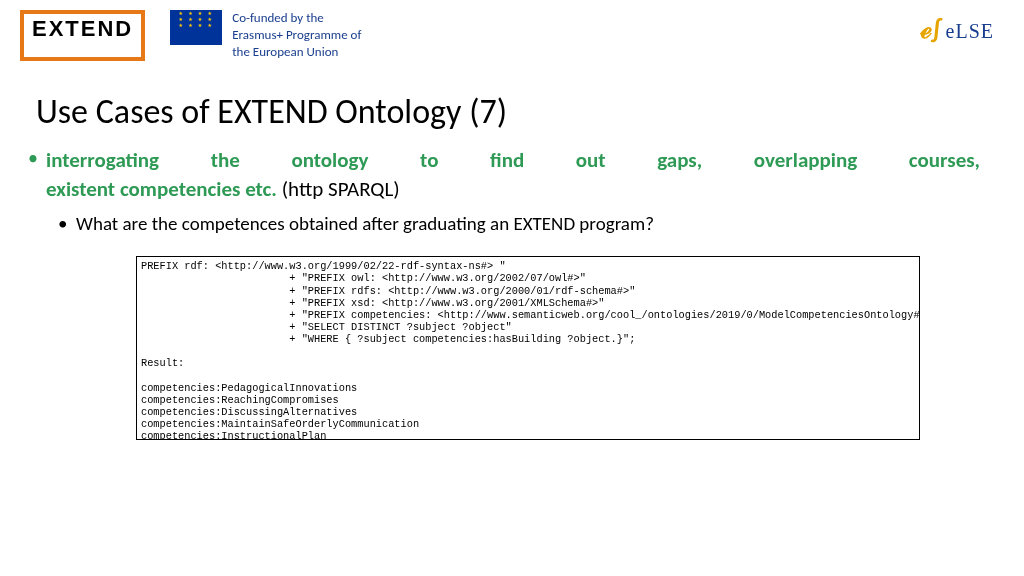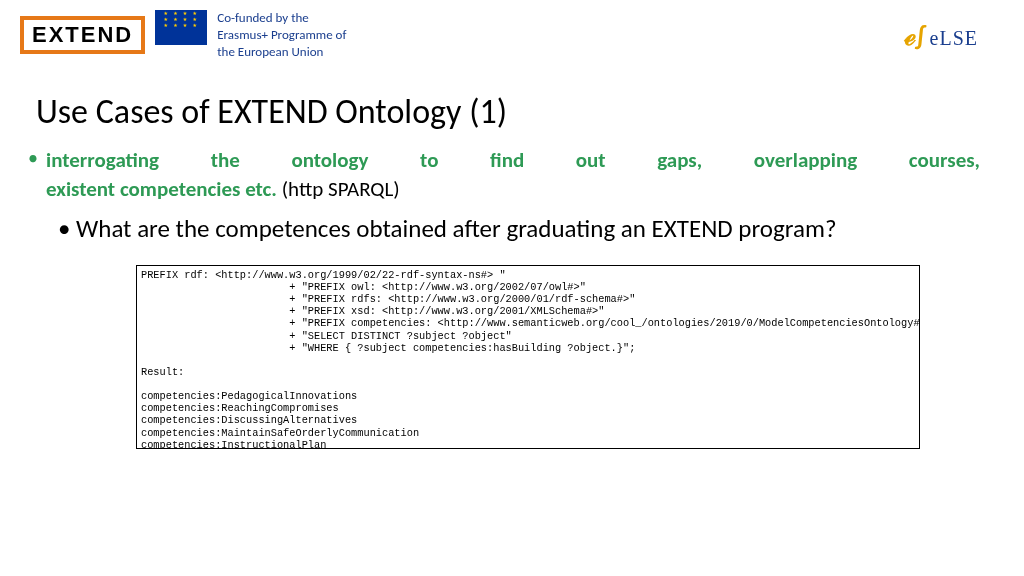--- a/index.html
+++ b/index.html
@@ -5,23 +5,22 @@
   * { margin:0; padding:0; box-sizing:border-box; }
   body {
     width:1024px; height:576px;
     background:#fff;
     font-family:"Segoe UI", Calibri, Arial, sans-serif;
     position:relative;
     overflow:hidden;
   }
   .header {
     display:flex;
-    align-items:center;
-    padding:10px 36px 4px 20px;
-    gap:10px;
+    padding:10px 20px 4px 20px;
+    gap:25px;
   }
   .extend-logo {
     border:4px solid #e67817;
     padding:2px 8px;
     font-weight:900;
     font-size:22px;
     letter-spacing:2px;
     font-family:Arial Black, Arial, sans-serif;
     background:#fff;
     color:#000;
@@ -97,21 +96,21 @@
     margin-left:30px;
   }
   ul.inner > li::before{
     content:"•";
     color:#000;
     position:absolute;
     margin-left:-18px;
   }
   ul.inner > li{
     position:relative;
-    font-size:25px;
+    font-size:19px;
     color:#000;
   }
   .code-block{
     margin:18px 60px 0 92px;
     border:1px solid #000;
     padding:3px 4px 0 4px;
     font-family:"Courier New", monospace;
     font-size:10.3px;
     line-height:1.18;
     white-space:pre;
@@ -127,21 +126,21 @@
   <div class="eu-block">
     <div class="eu-flag"></div>
     <div class="eu-text">Co-funded by the Erasmus+ Programme of the European Union</div>
   </div>
   <div class="else-logo">
     <span class="else-swirl">ℯ∫</span>
     <span class="else-text">eLSE</span>
   </div>
 </div>
 
-<div class="title">Use Cases of EXTEND Ontology (1)</div>
+<div class="title">Use Cases of EXTEND Ontology (7)</div>
 
 <div class="body">
   <ul class="outer">
     <li>
       <span class="green justify-line">interrogating  the  ontology  to  find  out  gaps,  overlapping  courses,</span>
       <span class="green">existent competencies etc.</span><span>  (http SPARQL)</span>
       <ul class="inner">
         <li>What are the competences obtained after graduating an EXTEND program?</li>
       </ul>
     </li>

